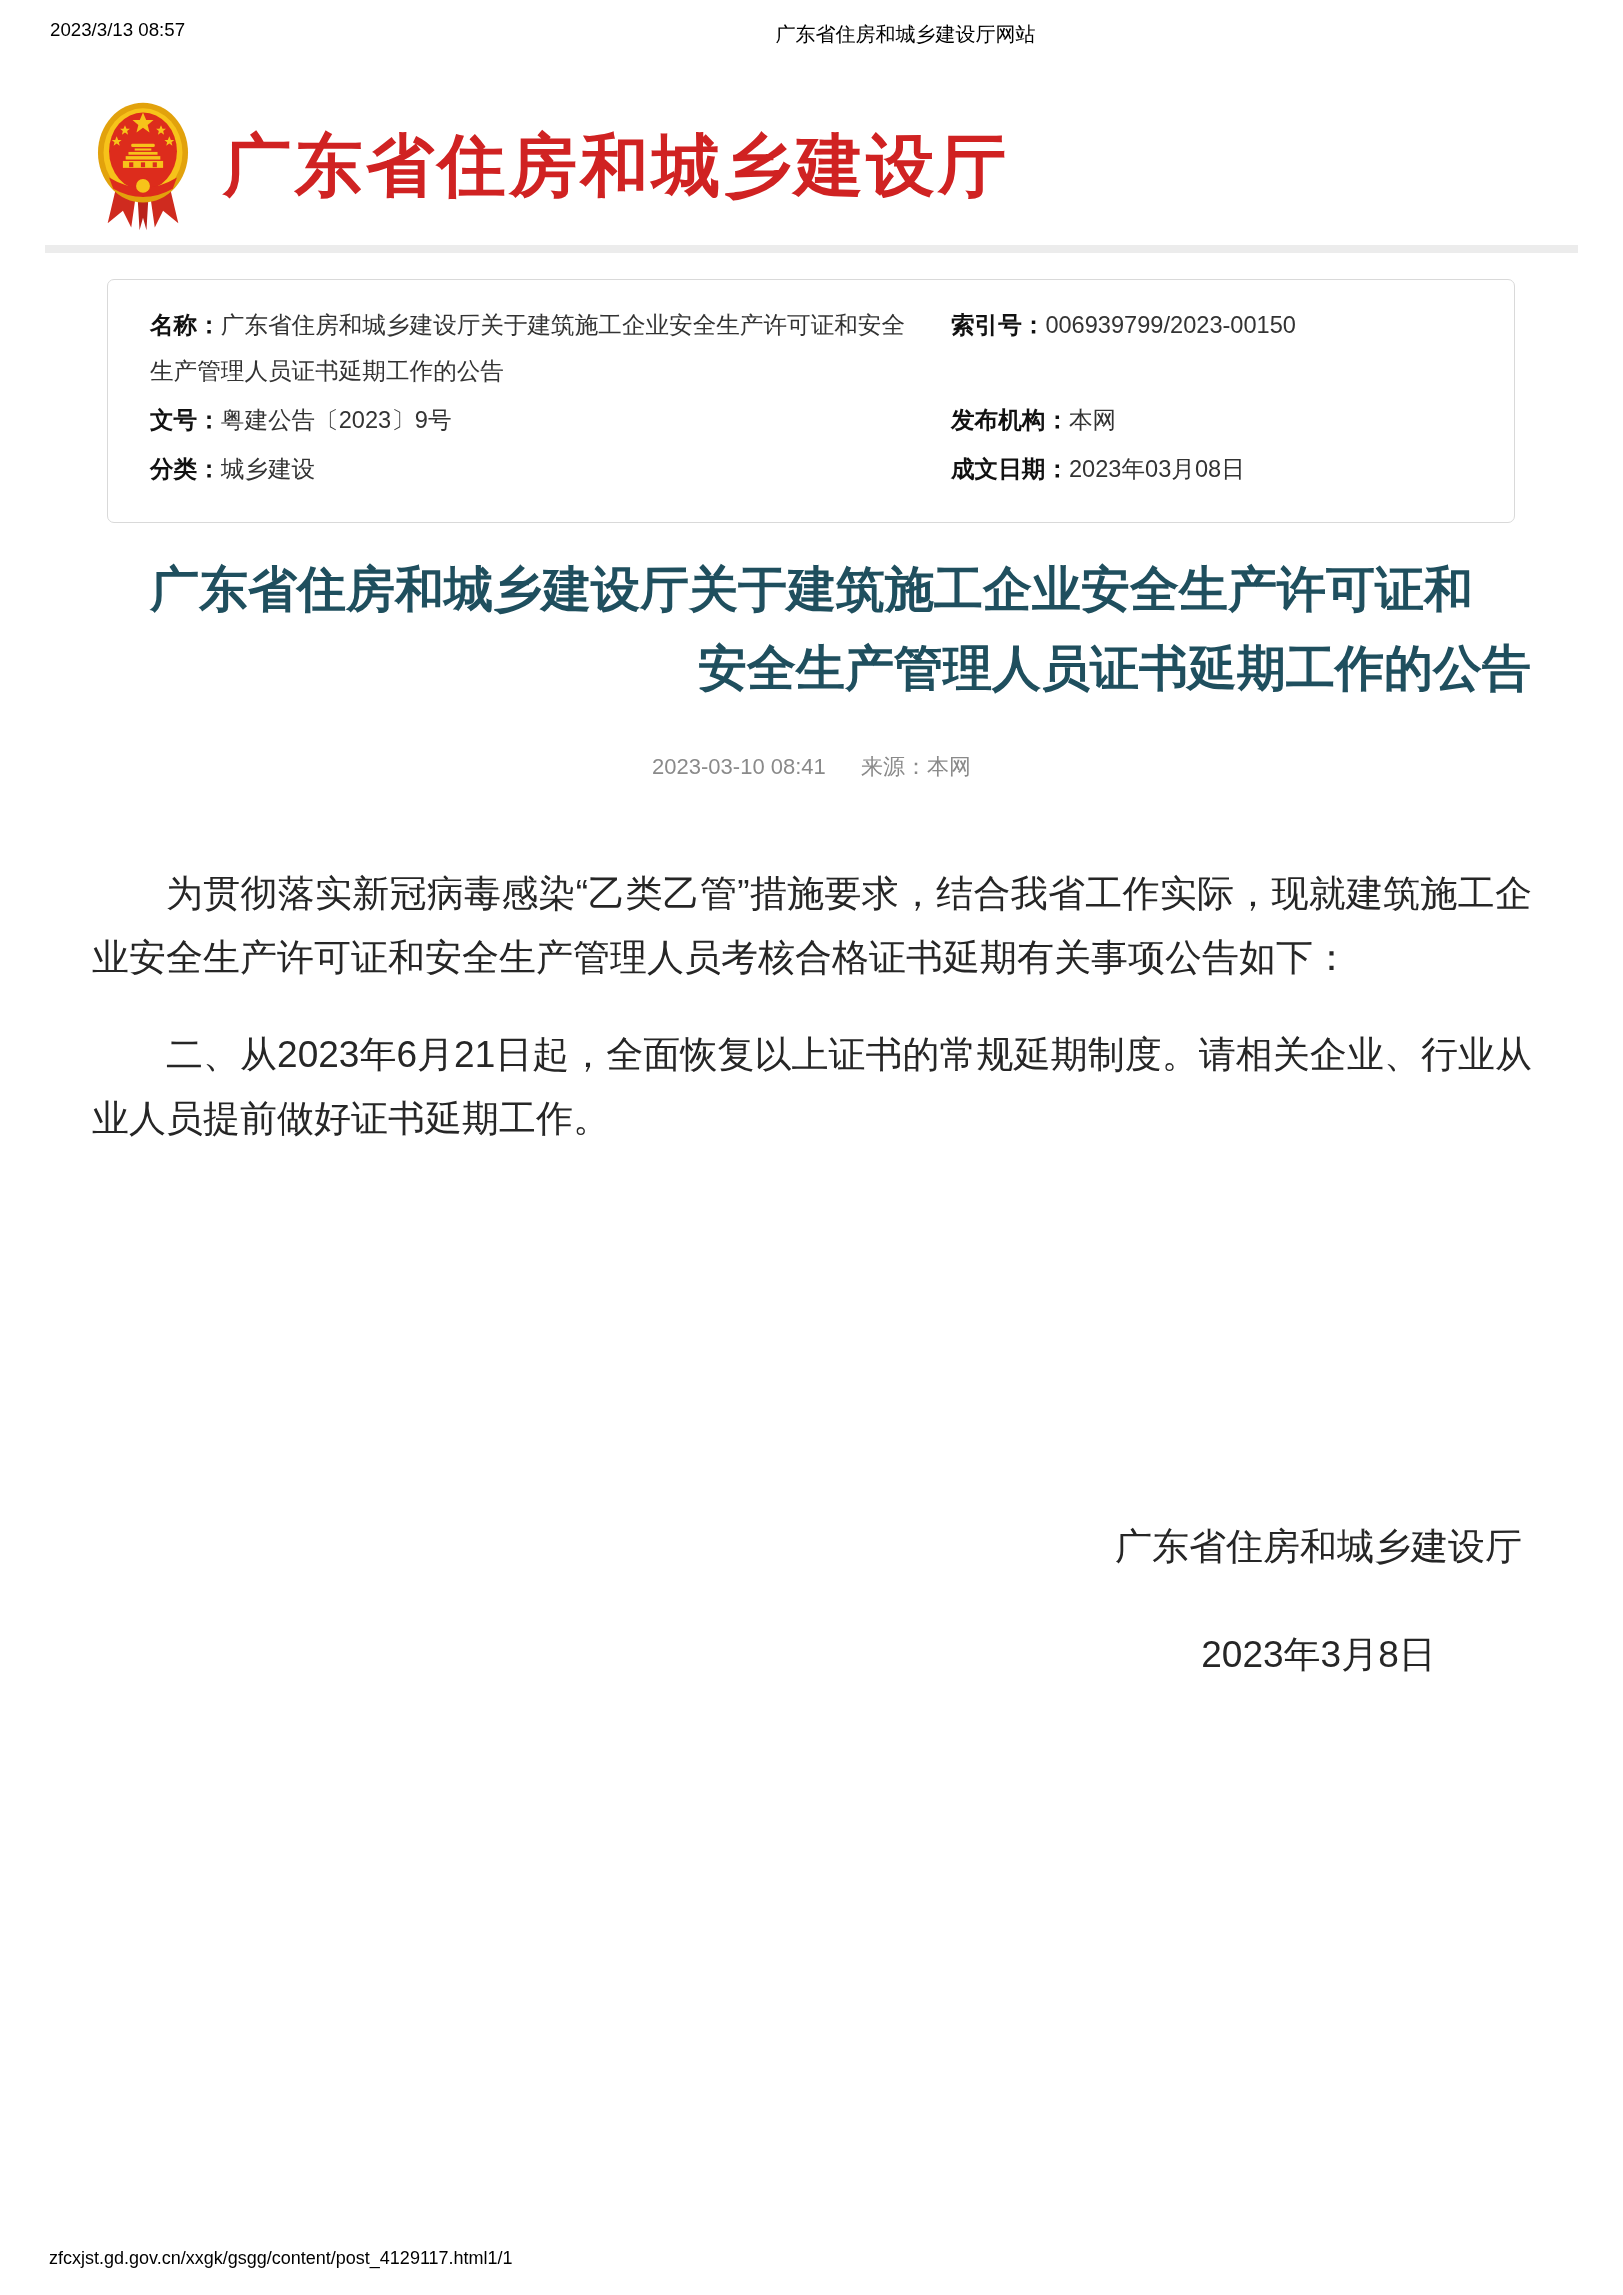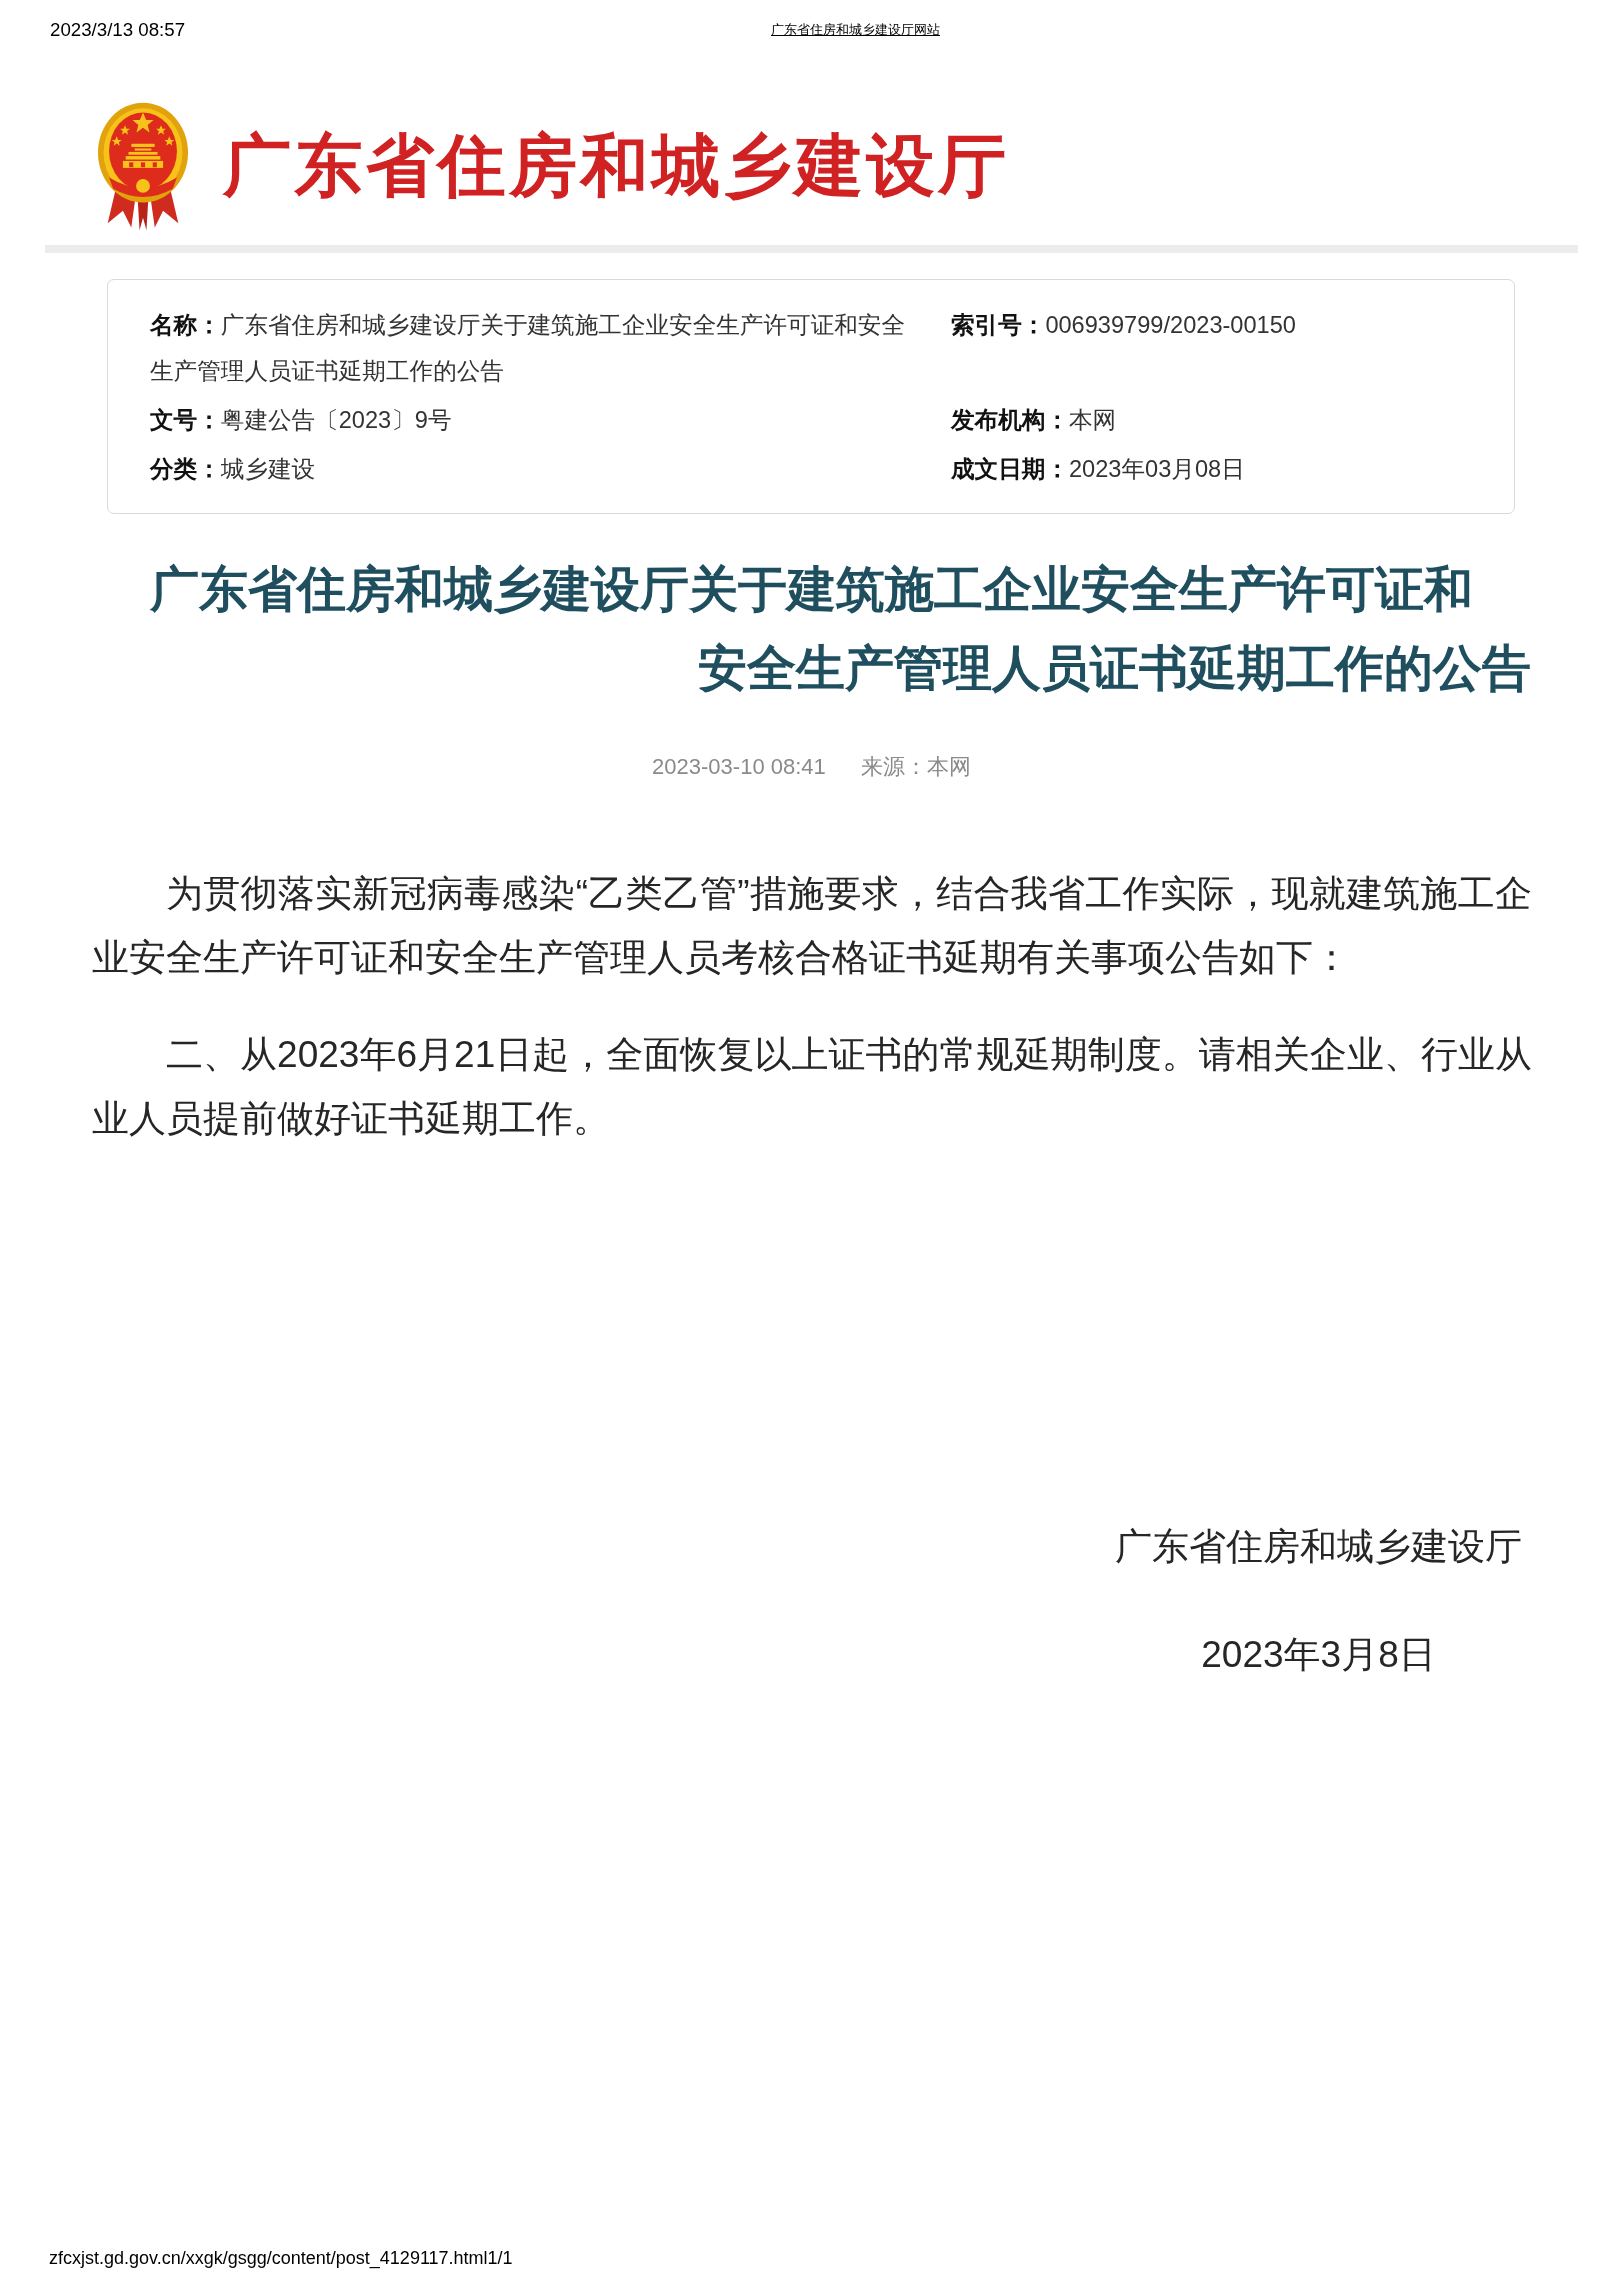--- a/index.html
+++ b/index.html
@@ -6,35 +6,35 @@
   html,body { background:#ffffff; }
   body {
     width:1623px; height:2295px; position:relative;
     font-family:"Liberation Sans","DejaVu Sans",sans-serif;
     color:#262626;
   }
 
   
   .print-header { position:absolute; top:19.4px; left:50px; right:50px; height:28px; font-size:18.7px; color:#000; }
   .ph-left  { position:absolute; left:0; top:0; }
-  .ph-center{ position:absolute; left:50%; transform:translateX(-50%); margin-left:44px; top:2.1px; font-size:13px;text-decoration:underline; }
+  .ph-center{ position:absolute; left:50%; transform:translateX(-50%); margin-left:94px; top:2.1px; font-size:20px; }
   .print-footer { position:absolute; top:2248px; left:49px; right:51px; font-size:18px; color:#000;
                   display:flex; }
 
   
   .banner { position:absolute; top:97px; left:45px; right:45px; height:139px; display:flex; align-items:center; }
   .emblem { width:96px; height:133px; margin-left:50px; flex:0 0 auto; }
   .banner-title { margin-left:32px; font-size:68px; font-weight:bold; color:#d02222; letter-spacing:3.5px; white-space:nowrap; }
   .banner-divider { position:absolute; top:245px; left:45px; right:45px; height:8.3px; background:#ececec; }
 
   
   .doc-info-box {
     position:absolute; top:279px; left:107px; width:1408px;
     border:1.4px solid #d9d9d9; border-radius:7px;
-    padding:22px 42px 21px 42px;
+    padding:22px 42px 30px 42px;
     font-size:23.6px; color:#333;
   }
   .doc-info-grid { display:grid; grid-template-columns:801px 1fr; row-gap:2.8px; align-items:start; }
   .di-cell { line-height:1.95; padding-right:28px; }
   .di-label { font-weight:bold; color:#111; }
   .di-value { color:#333; }
 
   
   .article-title {
     position:absolute; top:550px; left:92px; right:92px;

